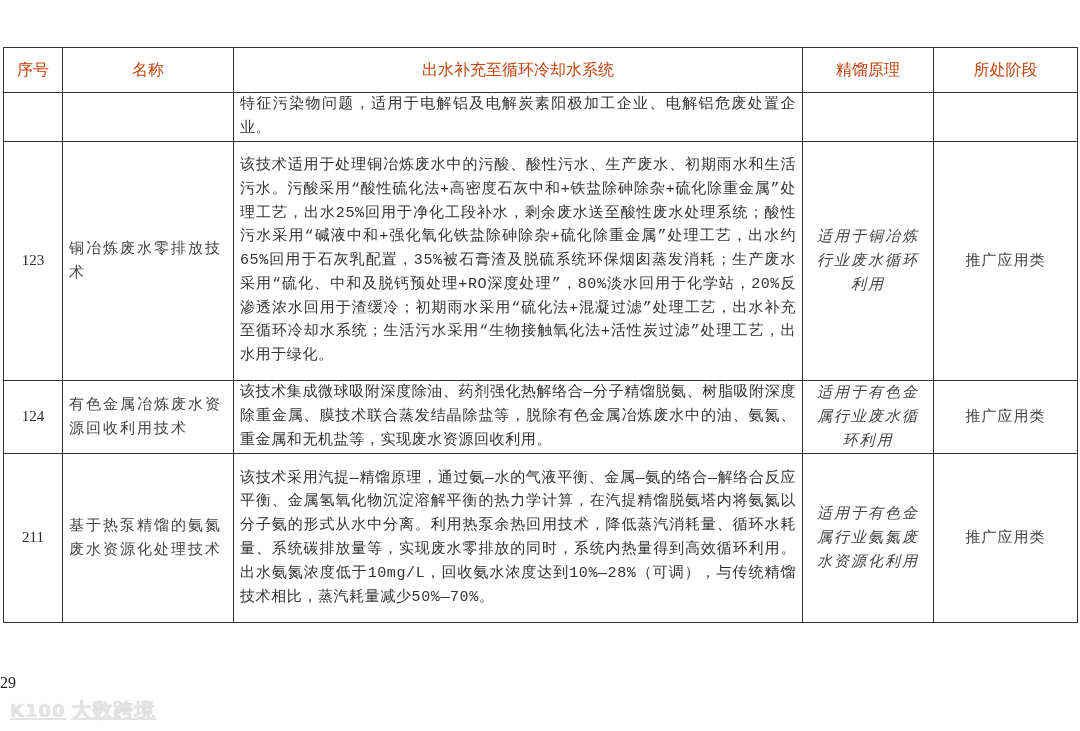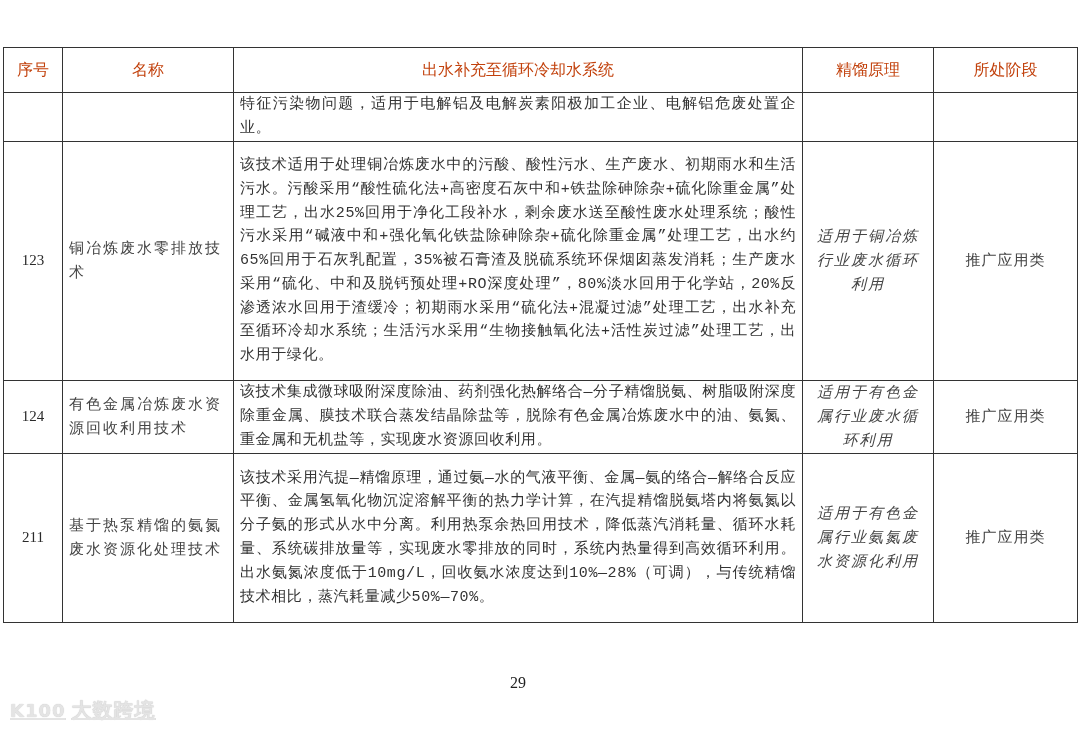--- a/index.html
+++ b/index.html
@@ -18,21 +18,21 @@
   table.doc th {
     font-family: "DejaVu Sans", "Liberation Sans", sans-serif;
     font-size: 16px; height: 44px; text-align: center; color: #c2410c;
   }
   td.num { text-align: center; font-family: "Liberation Serif", serif; font-size: 16px; }
   td.name { text-align: left; padding-left: 10px; letter-spacing: 2px; color: #444; font-family: Liberation Serif, serif; }
   td.desc { text-align: justify; text-align-last: left; letter-spacing: 0.6px; color: #333; padding: 1px 6px; font-family: Liberation Mono, monospace; }
   td.scope { text-align: center; letter-spacing: 2px; color: #444; padding: 0 10px; font-style: italic; }
   td.stage { text-align: center; letter-spacing: 1px; color: #444; }
   .page-number {
-    position: absolute; left: 0; width: 1036px; top: 674px; text-align: center;
+    position: absolute; left: 0; width: 1036px; top: 674px; text-align: left;
     font-family: "Liberation Serif", serif; font-size: 16px; color: #222;
   }
   .watermark {
     position: absolute; left: 10px; top: 697px; font-family: "DejaVu Sans", sans-serif;
     font-size: 20px; color: #e4e4e4; font-weight: bold; letter-spacing: 1px;
     text-shadow: 0 0 1px #bbb;
     text-decoration: underline;
   }
   .watermark .logo { font-size: 18px; margin-right: 6px; }
 </style>

